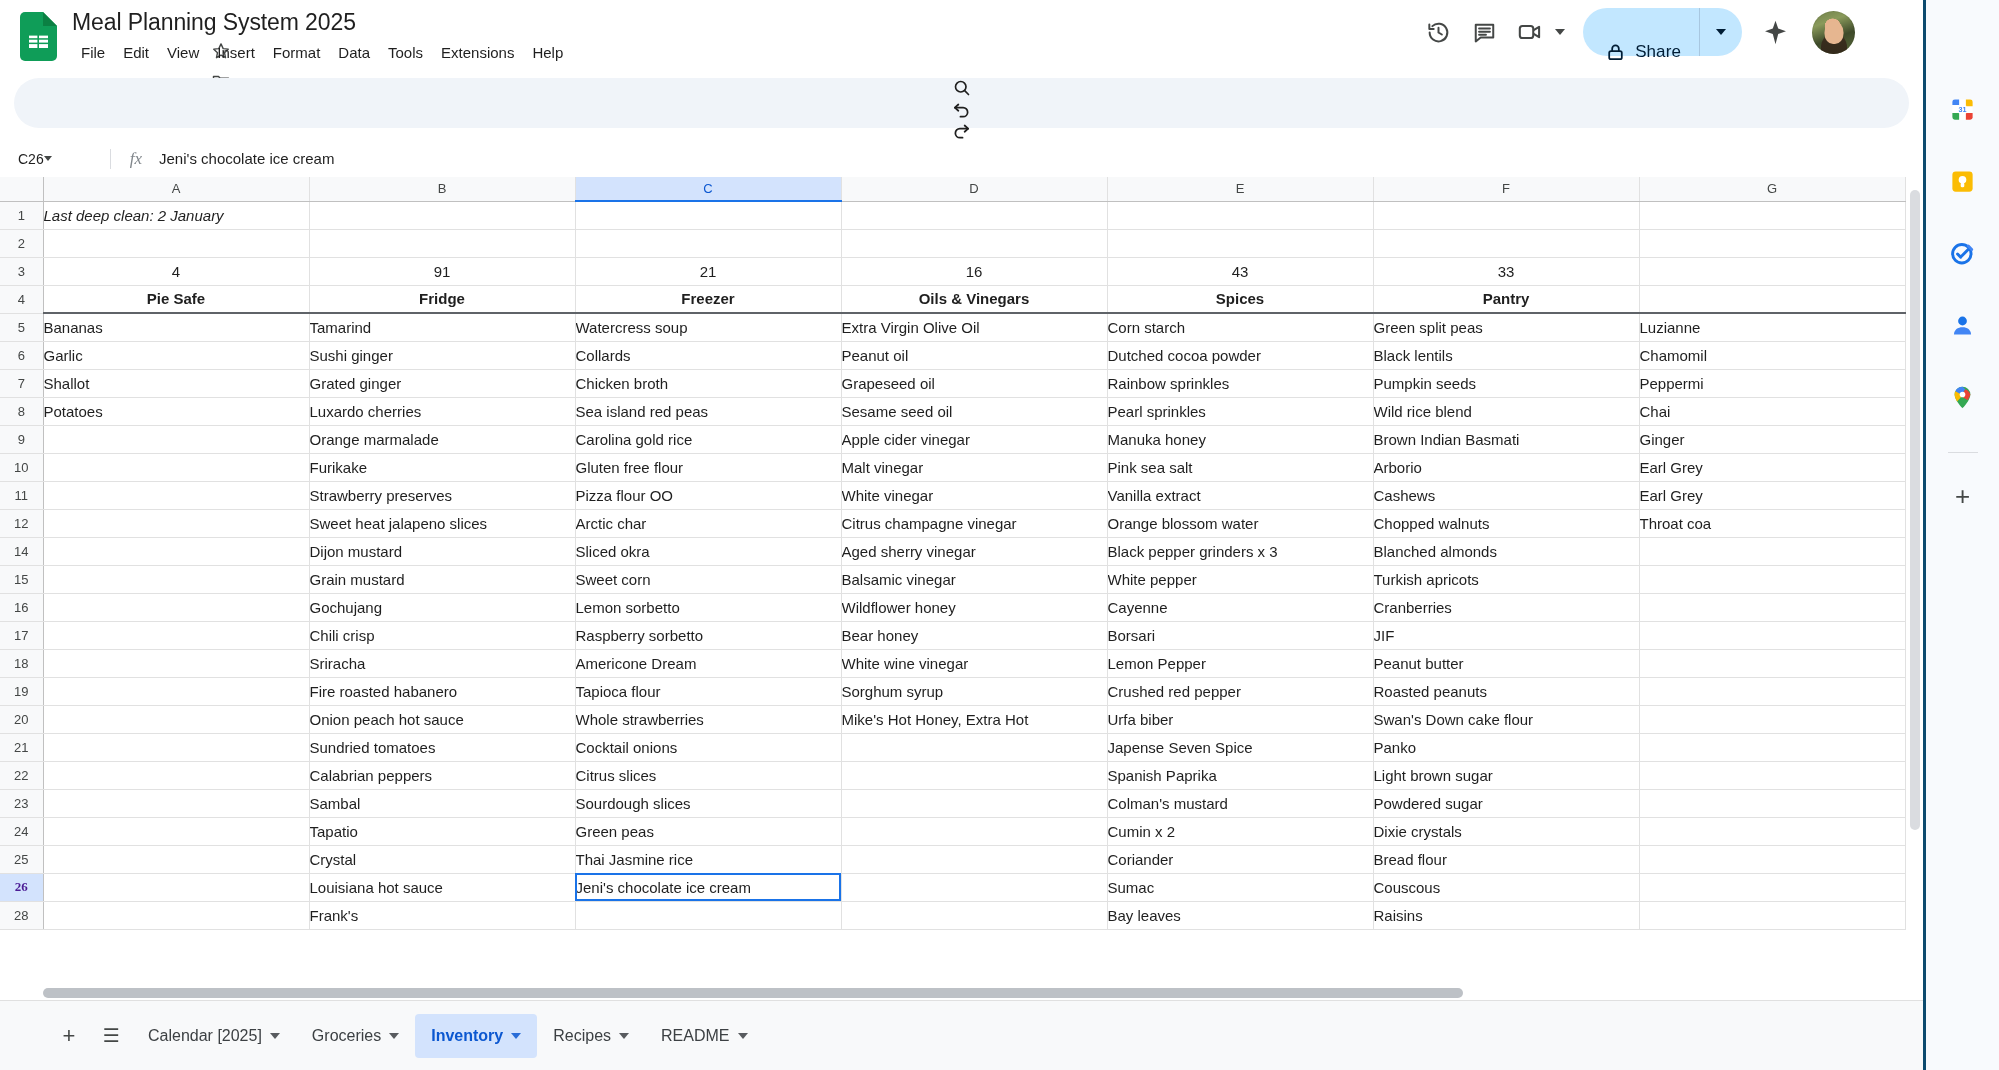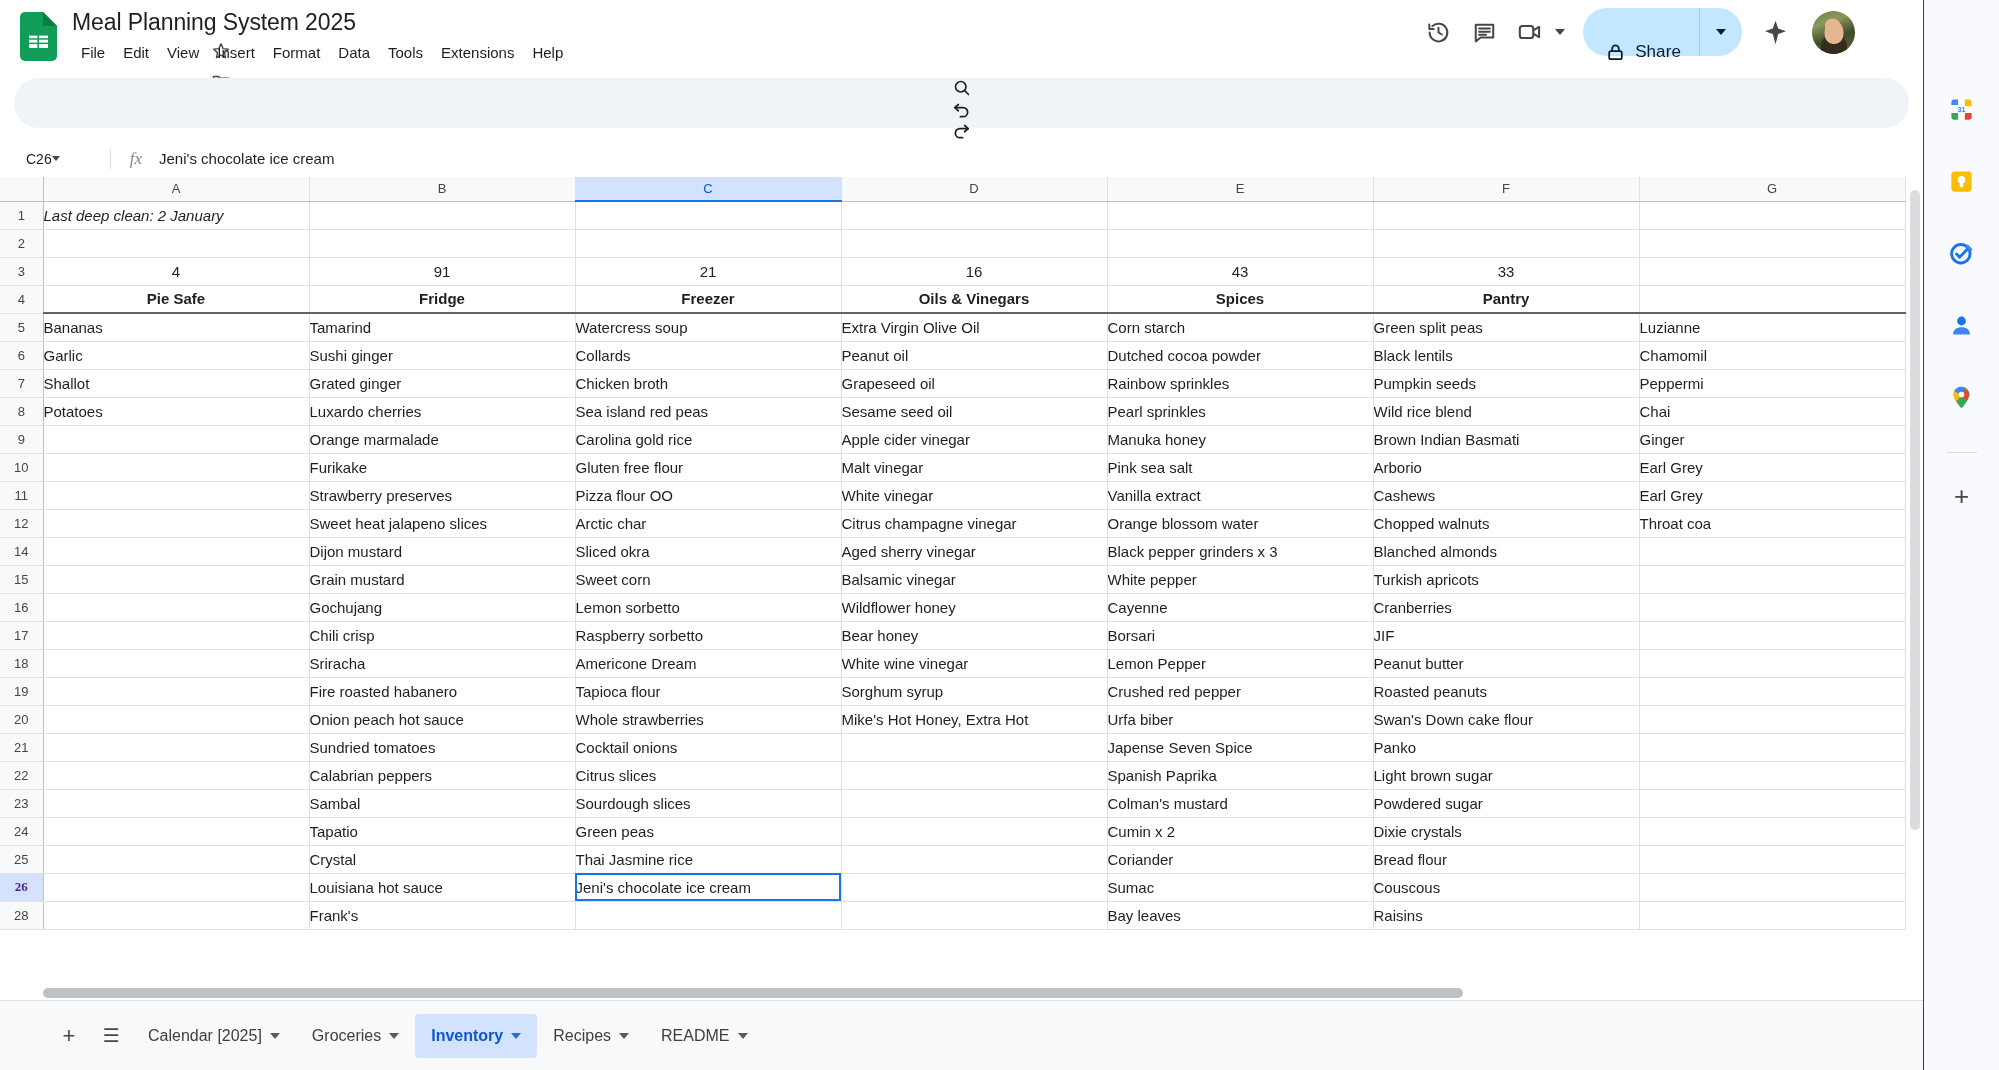--- a/index.html
+++ b/index.html
@@ -110,21 +110,21 @@
   .tb-split { display:flex; align-items:center; border-radius:4px; cursor:pointer; }
   .tb-collapse { margin-left:auto; }
 
   
   .fbar {
     position:absolute; left:0; top:140px; width:1923px; height:37px;
     background:#fff; display:flex; align-items:center;
   }
   .namebox {
     width:108px; height:37px; display:flex; align-items:center; justify-content:flex-start;
-    padding: 0 10px 0 26px; cursor:pointer;
+    padding: 0 10px 0 18px; cursor:pointer;
   }
   .namebox .nb-val { font-size:14px; color:#1f1f1f; }
   .fb-sep { width:1px; height:20px; background:#dadce0; margin: 0 6px 0 2px; }
   .fx { width:38px; display:flex; align-items:center; justify-content:center; color:#80868b;
         font-size:17px; font-style:italic; font-family:"Liberation Serif", serif; }
   .fb-input { flex:1; font-size:15px; color:#1f1f1f; padding-left:4px; cursor:text; }
 
   
   .grid-area {
     position:absolute; left:0; top:177px; width:1923px; height:814px;
@@ -197,21 +197,21 @@
   .stab {
     display:flex; align-items:center; gap:8px; height:44px; padding: 0 16px;
     font-size:16px; color:#3c4043; cursor:pointer; border-radius:4px; white-space:nowrap;
   }
   .stab.active { background:#d3e3fd; color:#0b57d0; font-weight:700; }
   .stab .tcaret { width:0;height:0;border-left:5px solid transparent;border-right:5px solid transparent;border-top:6px solid currentColor; opacity:.85; }
 
   
   .sidepanel {
     position:absolute; right:0; top:0; width:76px; height:1070px;
-    background:#f8fafd; border-left:1px solid #0c4a6e;
+    background:#f8fafd; border-left:3px solid #0c4a6e;
     display:flex; flex-direction:column; align-items:center; padding-top:86px; gap:0;
   }
   .sp-icon {
     width:46px; height:46px; display:flex; align-items:center; justify-content:center;
     border-radius:50%; cursor:pointer; margin-bottom:26px;
   }
   .sp-div { width:30px; height:1px; background:#dadce0; margin: 6px 0 20px; }
   .sp-plus { font-size:26px; color:#444746; }
 </style>
 </head>

